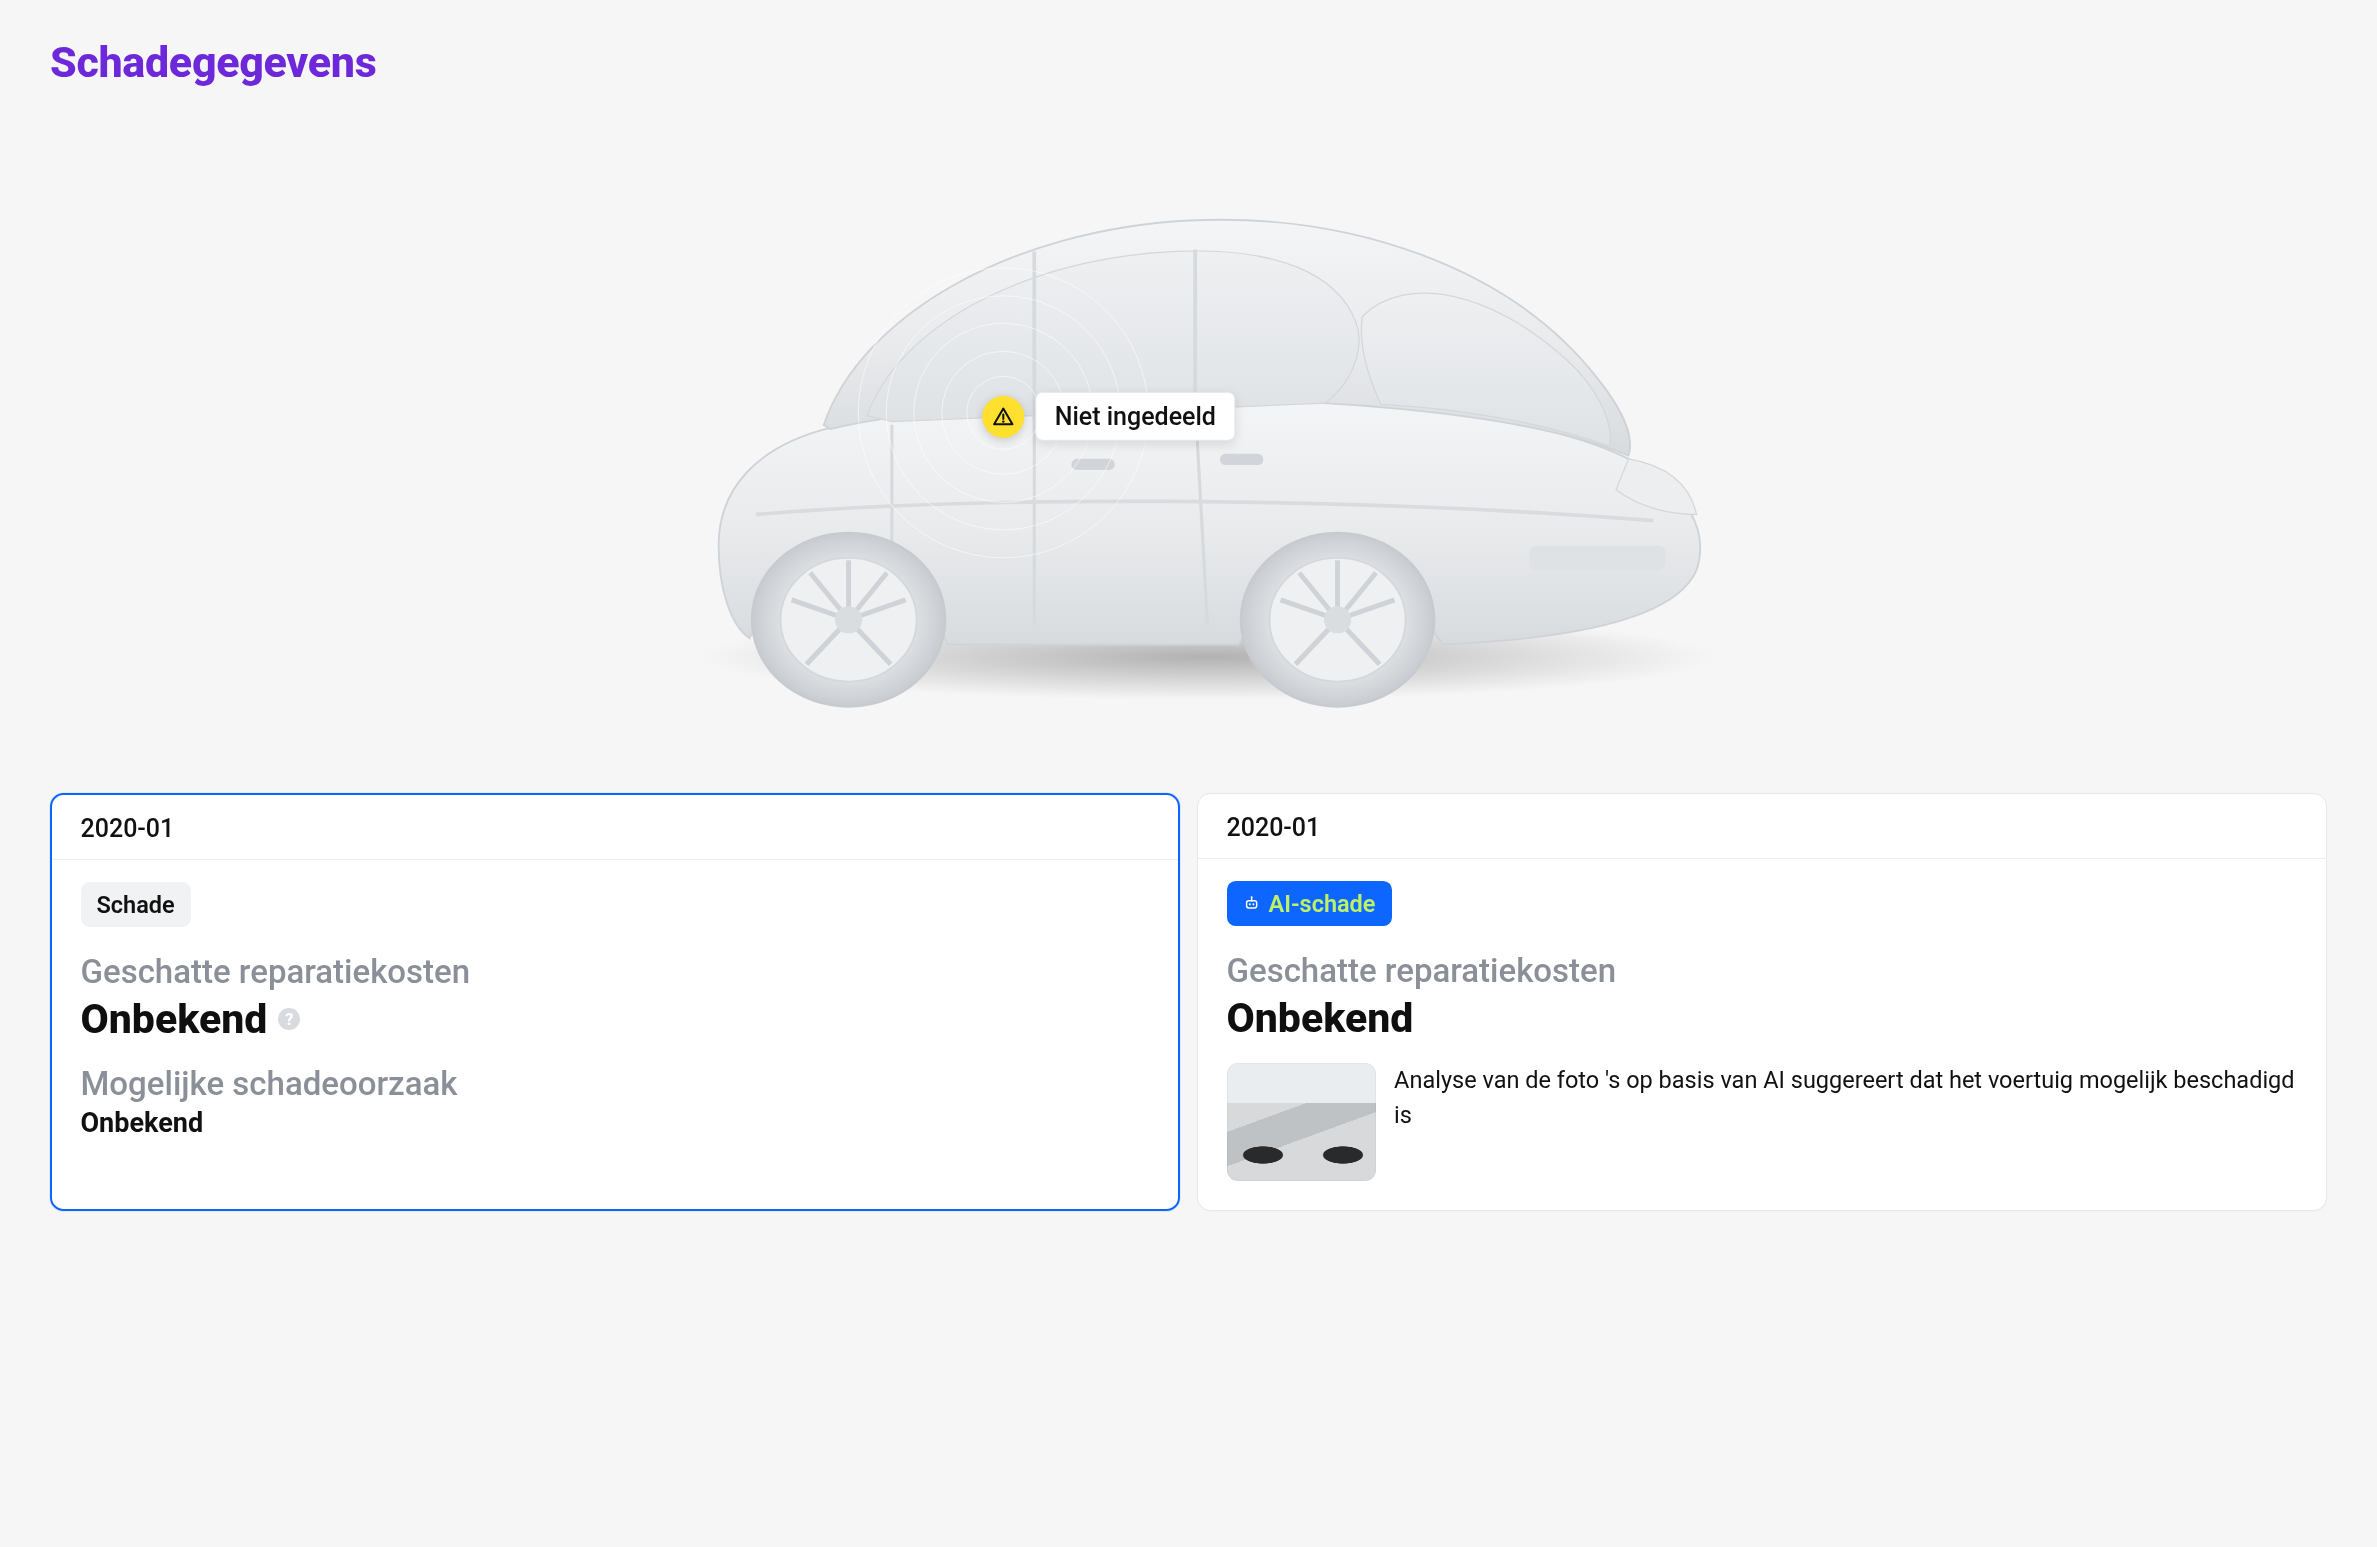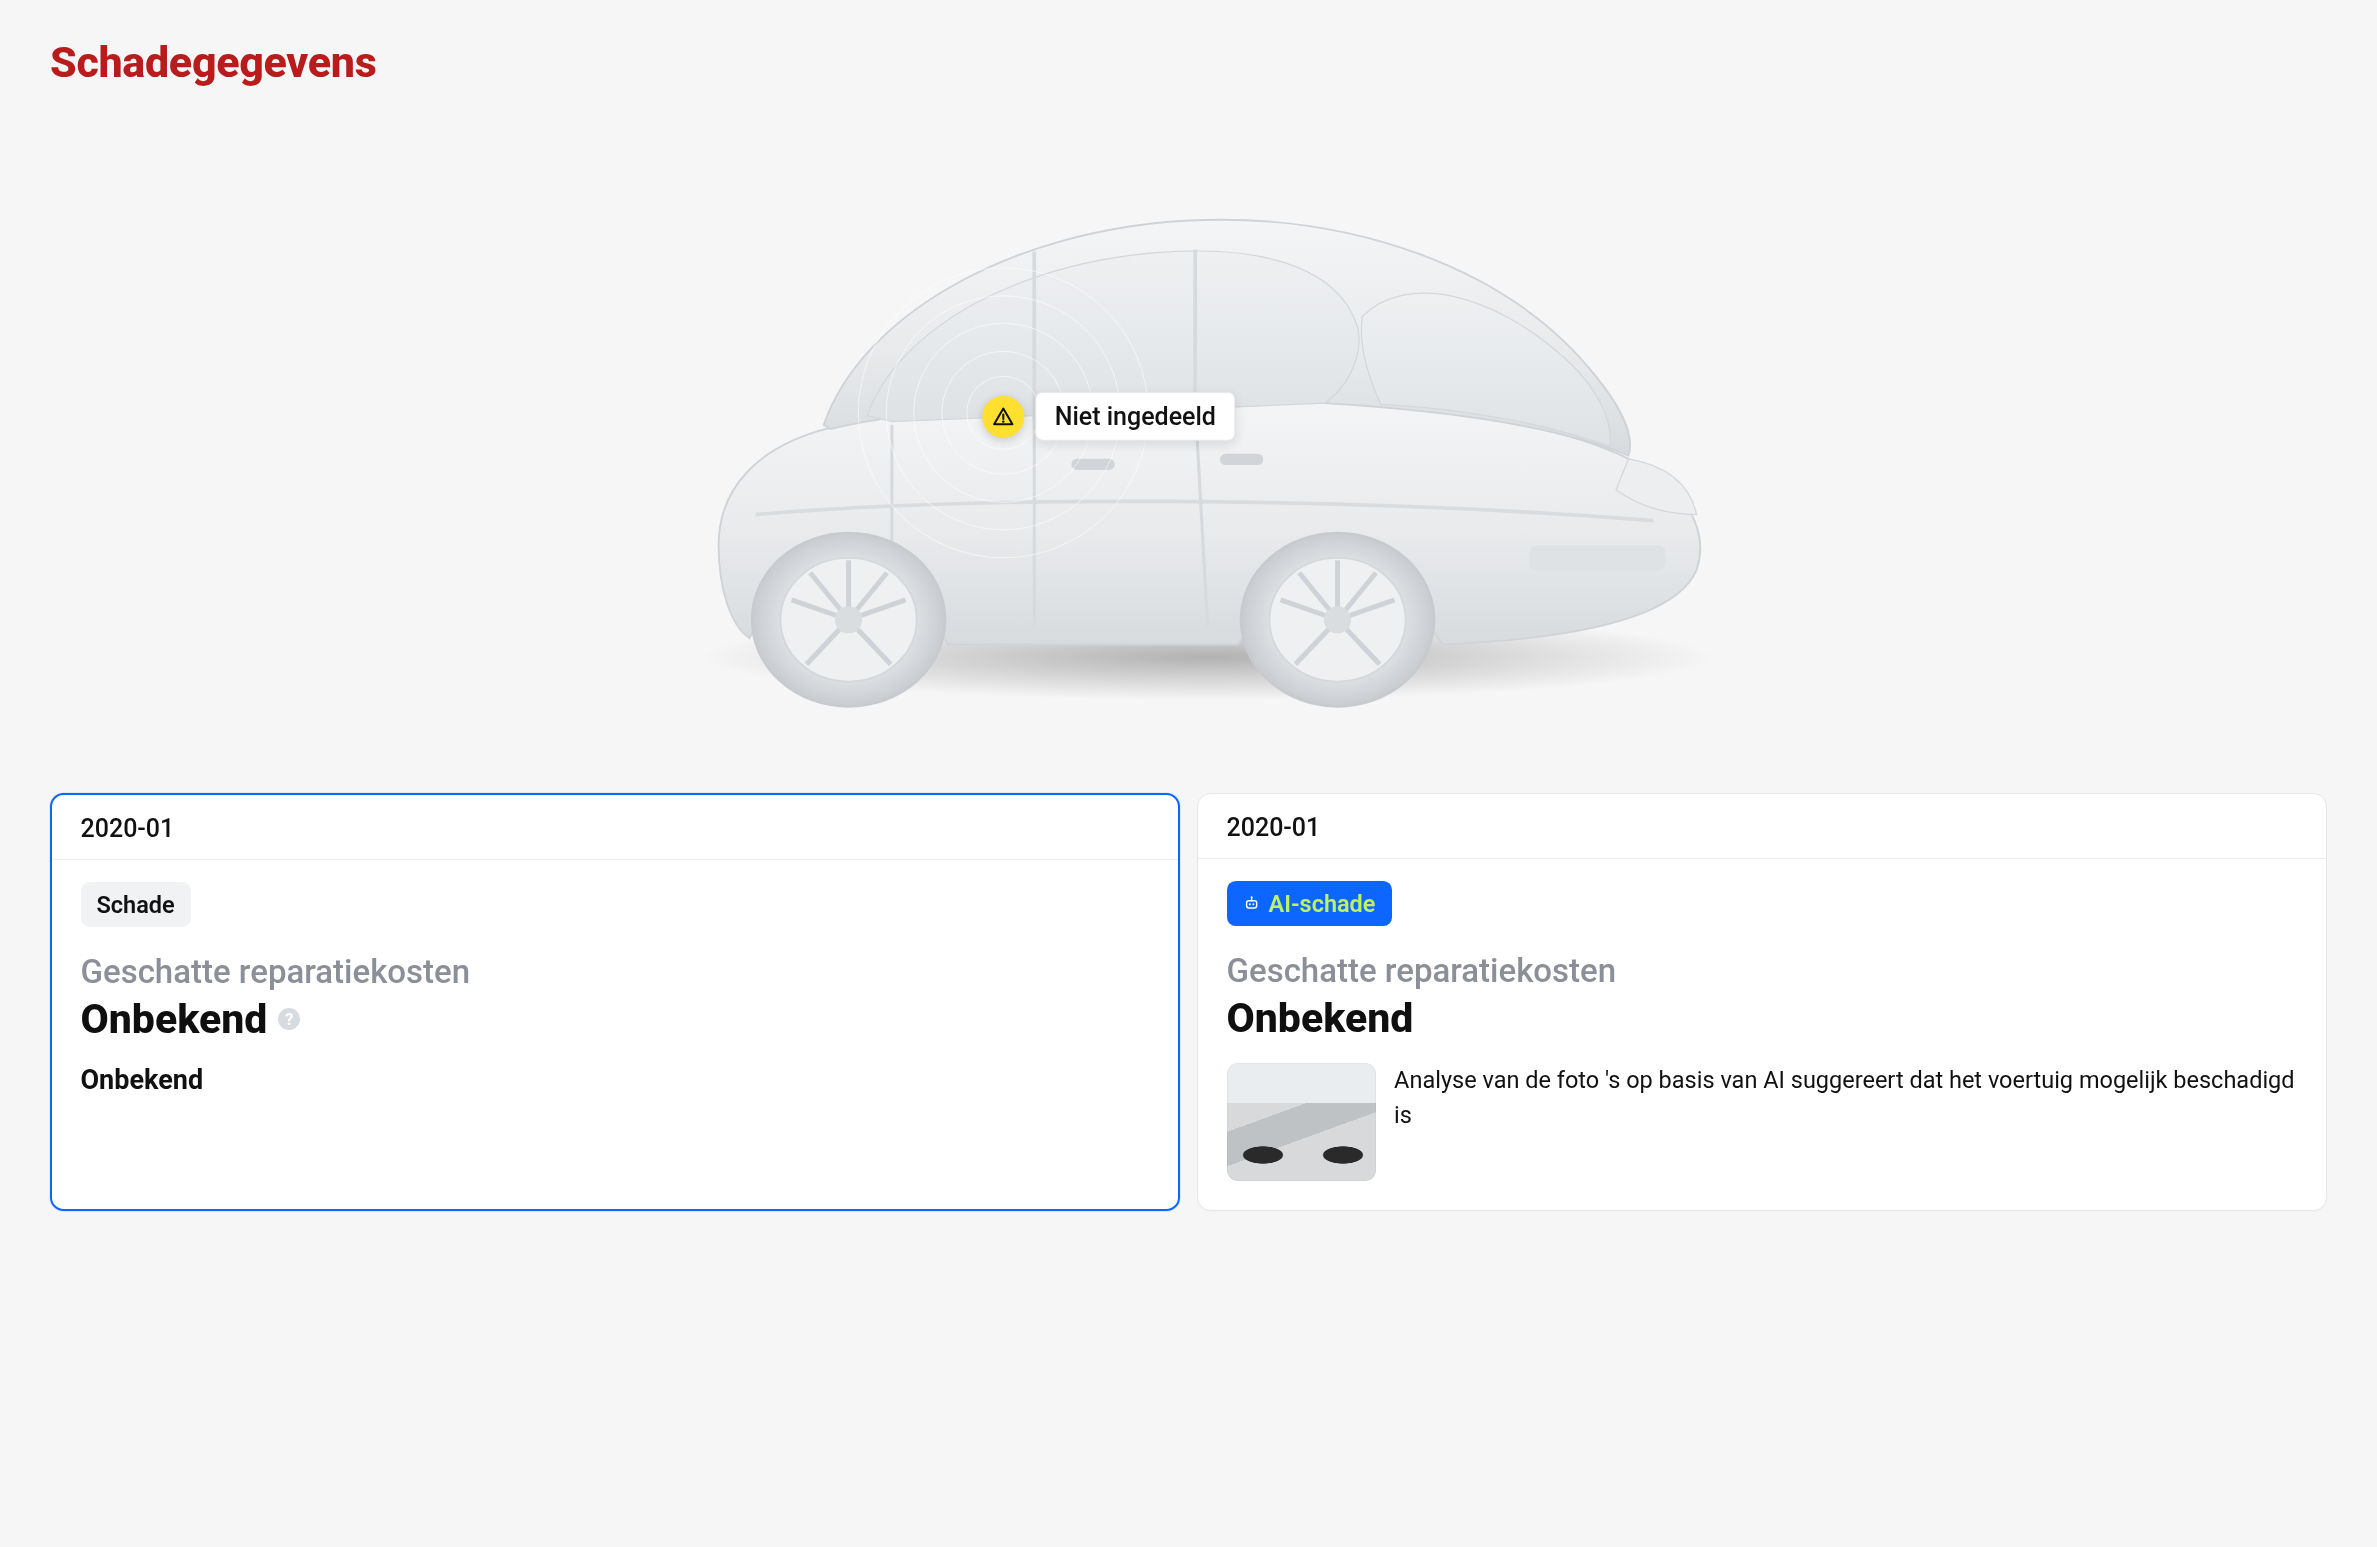--- a/index.html
+++ b/index.html
@@ -7,21 +7,21 @@
   body {
     font-family: -apple-system, BlinkMacSystemFont, "Segoe UI", Roboto, Helvetica, Arial, sans-serif;
     background: #f6f6f7;
     color: #111;
     padding: 37px 50px;
   }
   h1.page-title {
     font-size: 43px;
     font-weight: 800;
     letter-spacing: -0.3px;
-    color: #b91c1c;
+    color: #6d28d9;
     margin-bottom: 25px;
   }
   .car-stage {
     position: relative;
     width: 100%;
     height: 669px;
     display: flex;
     align-items: flex-start;
     justify-content: center;
   }
@@ -285,20 +285,21 @@
     <div class="card-header">2020-01</div>
     <div class="card-body">
       <span class="chip">
         <span>Schade</span>
       </span>
       <div class="label-sm">Geschatte reparatiekosten</div>
       <div class="value-xl">
         <span>Onbekend</span>
         <span class="help-dot">?</span>
       </div>
+      <div class="label-sm">Mogelijke schadeoorzaak</div>
       <div class="value-md">Onbekend</div>
     </div>
   </div>
 
   <div class="card">
     <div class="card-header">2020-01</div>
     <div class="card-body">
       <span class="chip blue">
         <span style="display:inline-flex">
           <svg width="17.3" height="17.3" viewBox="0 0 24 24" fill="none">

